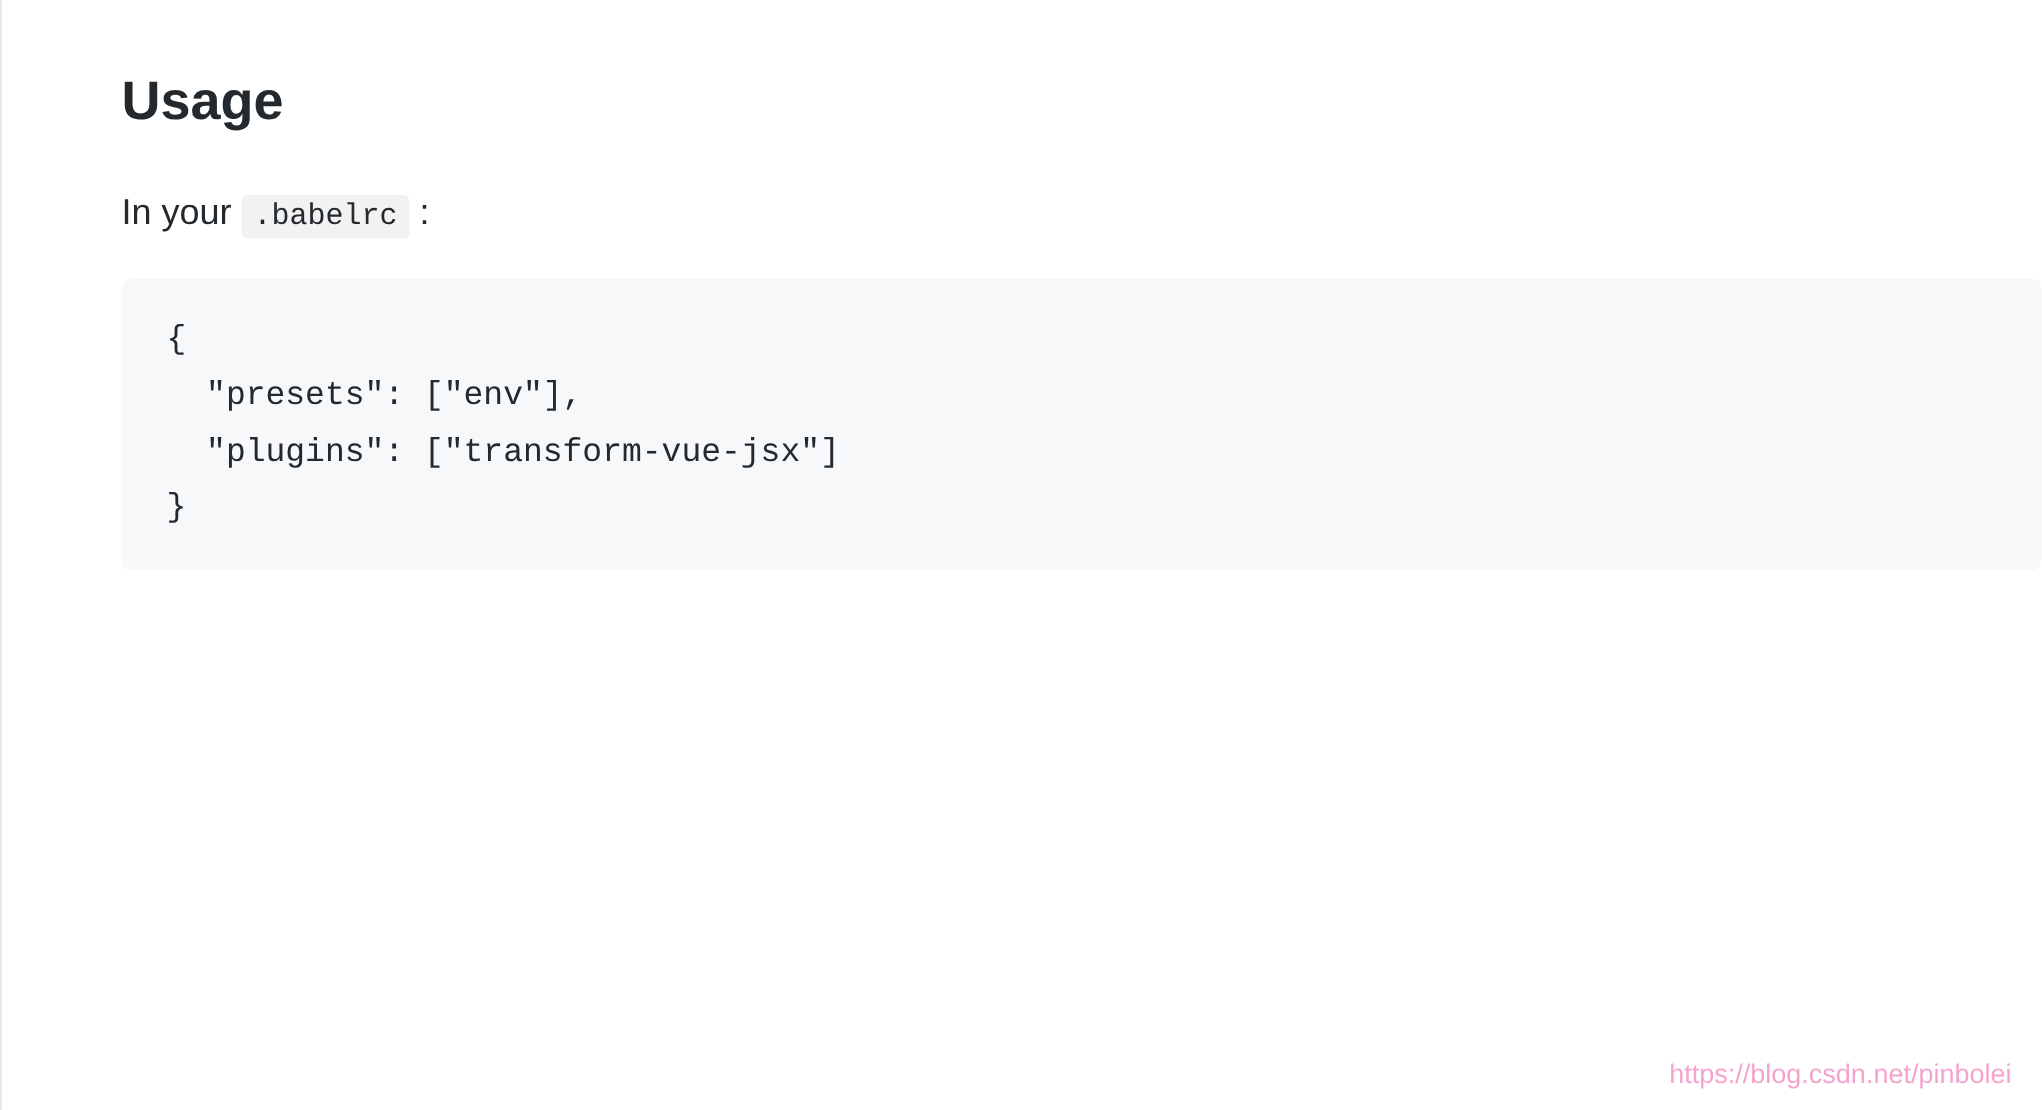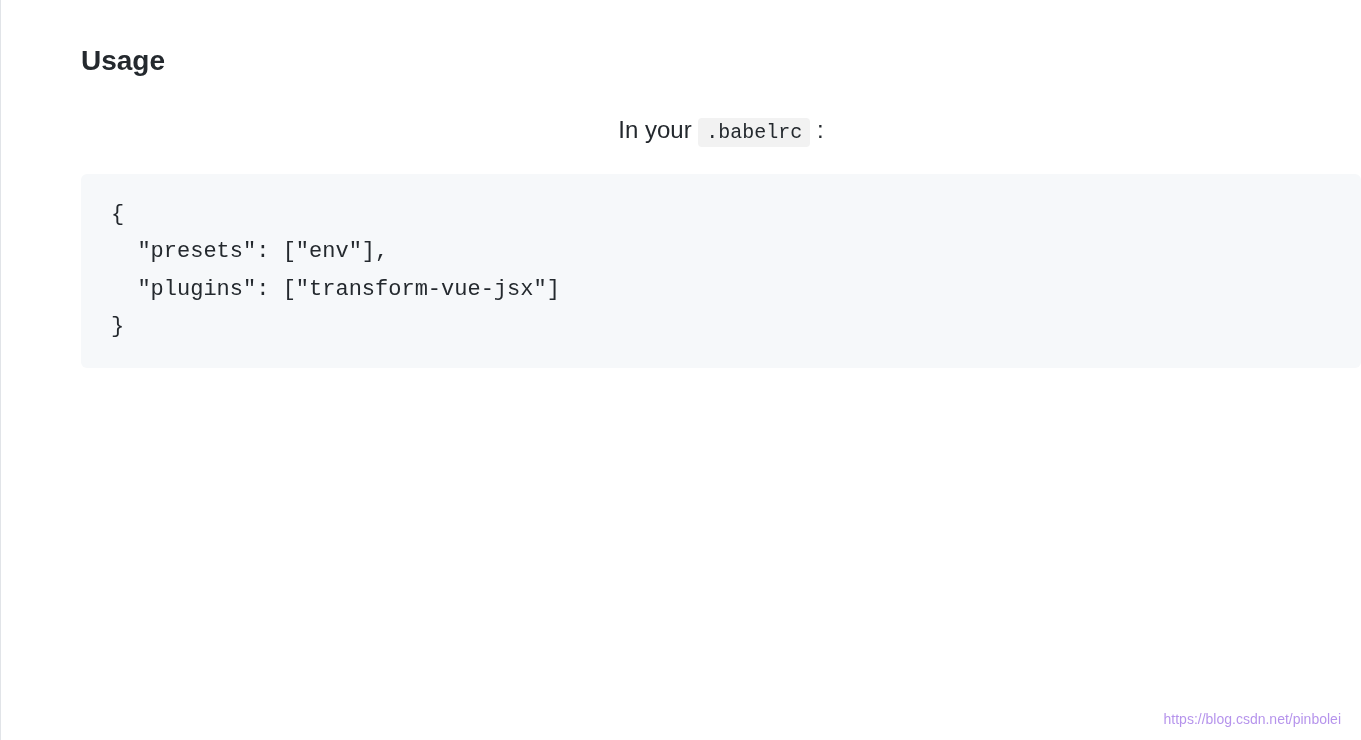--- a/index.html
+++ b/index.html
@@ -16,21 +16,21 @@
       border-left: 1px solid #e1e4e8;
       min-height: 740px;
     }
     
     .content {
       padding: 0 0 0 80px;
       max-width: 1361px;
     }
     
     h2 {
-      font-size: 28px;
+      font-size: 36px;
       font-weight: 600;
       color: #24292e;
       margin-top: 40px;
       margin-bottom: 30px;
       padding-bottom: 0;
     }
     
     .code-block {
       background-color: #f6f8fa;
       border-radius: 6px;
@@ -42,38 +42,37 @@
       color: #24292e;
       white-space: pre;
       overflow-x: auto;
     }
     
     p {
       font-size: 24px;
       color: #24292e;
       margin-bottom: 26px;
       margin-top: 20px;
-      text-align: center;
     }
     
     .inline-code {
       background-color: rgba(27, 31, 35, 0.06);
       border-radius: 4px;
       padding: 3px 8px;
       font-family: SFMono-Regular, Consolas, "Liberation Mono", Menlo, monospace;
       font-size: 20px;
       color: #24292e;
     }
     
     .watermark {
       position: fixed;
       bottom: 10px;
       right: 20px;
-      font-size: 14px;
-      color: #6d28d9;
+      font-size: 18px;
+      color: #ec4899;
       opacity: 0.5;
     }
   </style>
 </head>
 <body>
 
 <div class="content">
   <h2>Usage</h2>
 
 

